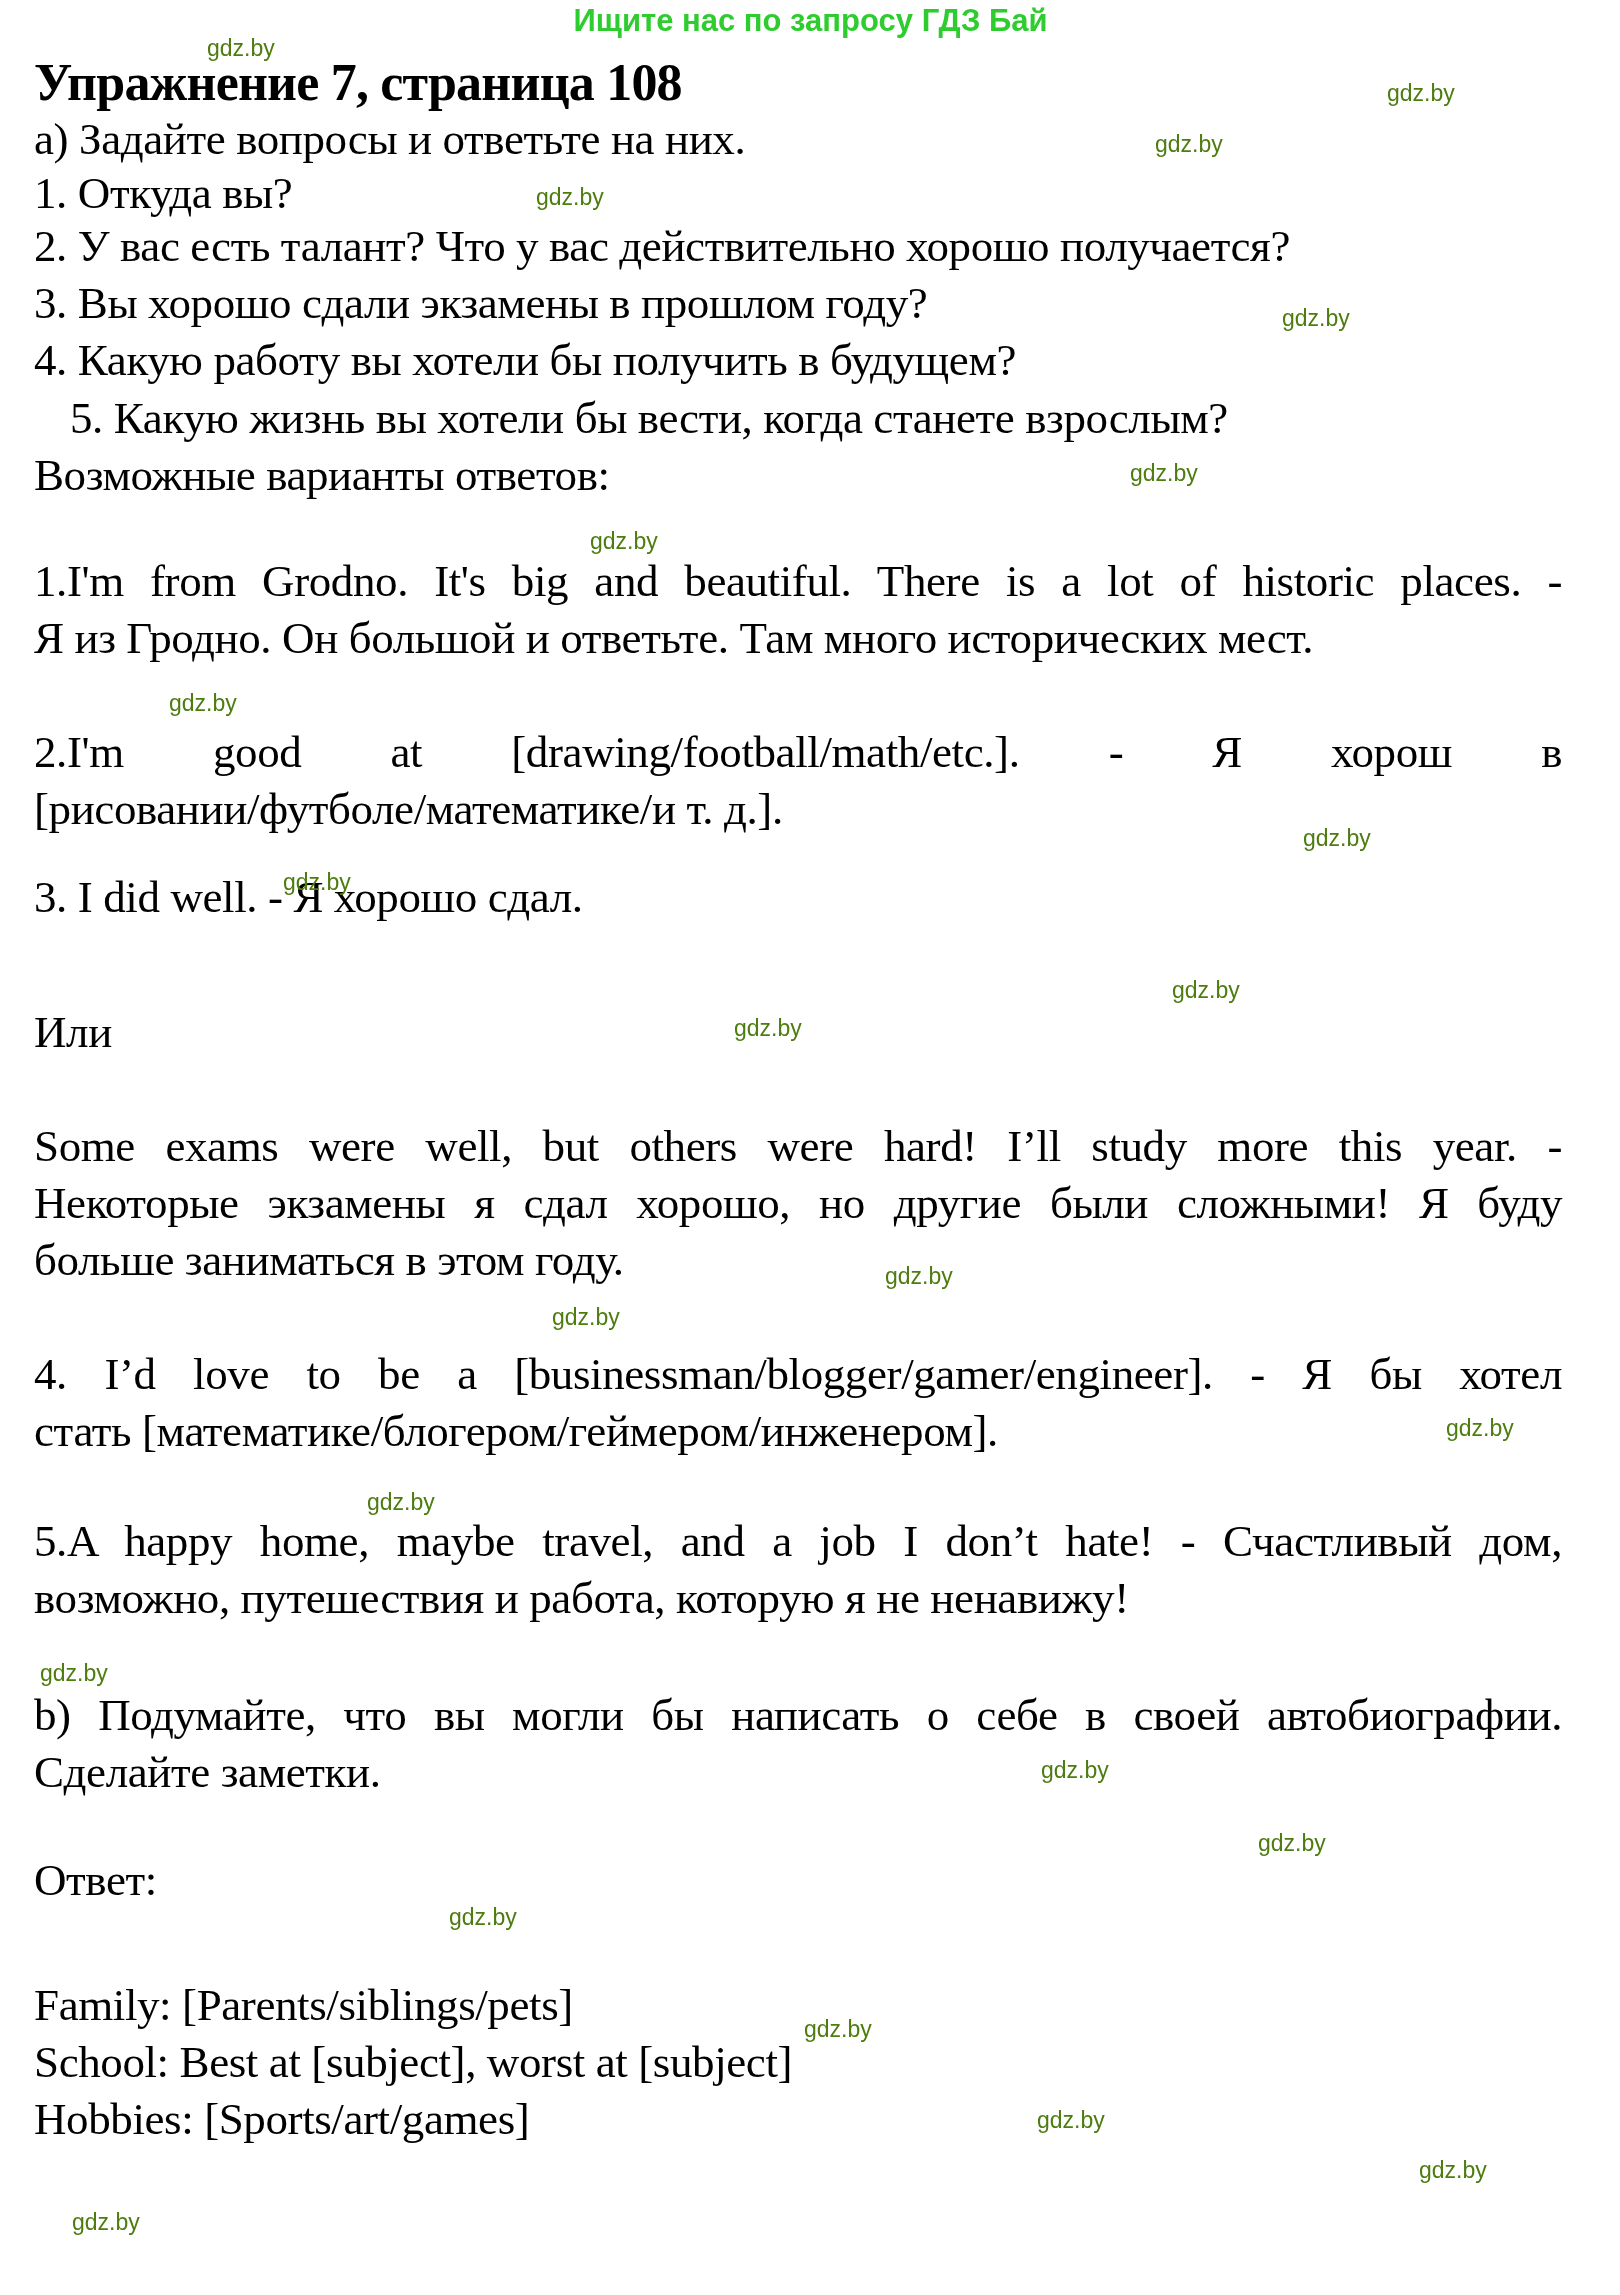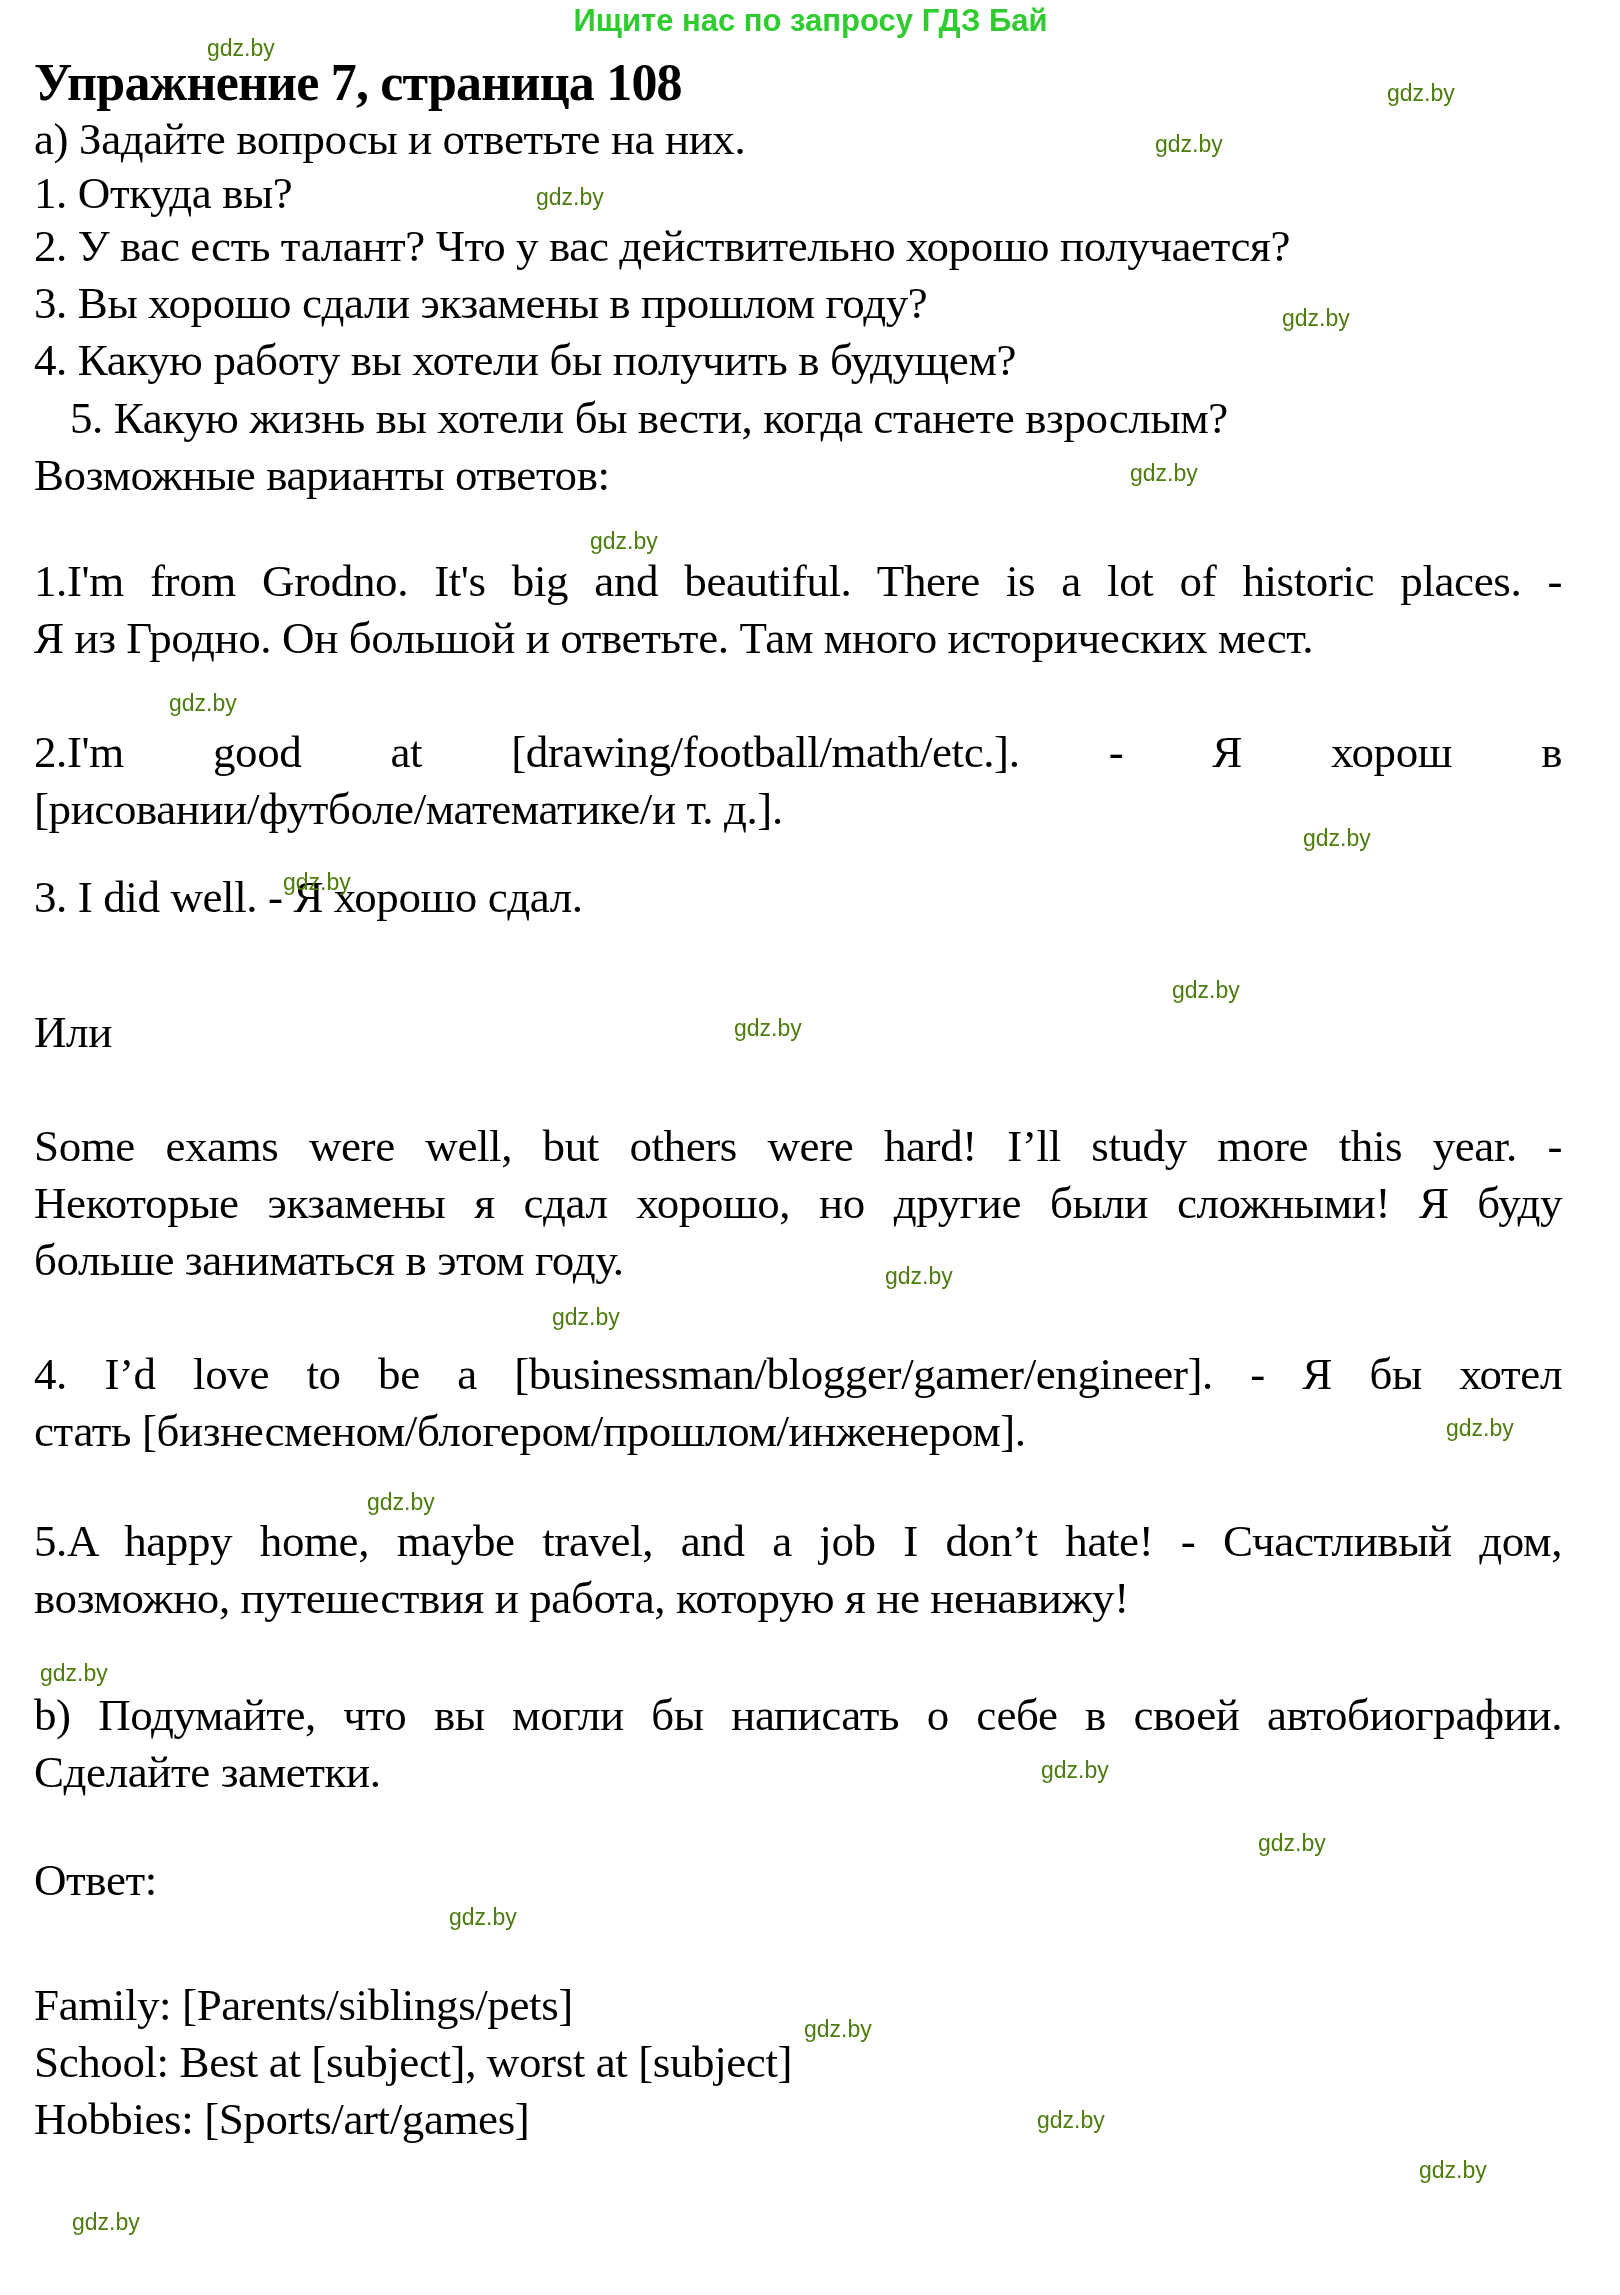--- a/index.html
+++ b/index.html
@@ -99,21 +99,21 @@
       <div class="block" style="top: 1004px;">
         <div class="line">Или</div>
       </div>
       <div class="block" style="top: 1118px;">
         <div class="line just">Some exams were well, but others were hard! I’ll study more this year. -</div>
         <div class="line just">Некоторые экзамены я сдал хорошо, но другие были сложными! Я буду</div>
         <div class="line">больше заниматься в этом году.</div>
       </div>
       <div class="block" style="top: 1346px;">
         <div class="line just">4. I’d love to be a [businessman/blogger/gamer/engineer]. - Я бы хотел</div>
-        <div class="line">стать [бизнесменом/блогером/прошлом/инженером].</div>
+        <div class="line">стать [математике/блогером/геймером/инженером].</div>
       </div>
       <div class="block" style="top: 1513px;">
         <div class="line just">5.A happy home, maybe travel, and a job I don’t hate! - Счастливый дом,</div>
         <div class="line">возможно, путешествия и работа, которую я не ненавижу!</div>
       </div>
       <div class="block" style="top: 1687px;">
         <div class="line just">b) Подумайте, что вы могли бы написать о себе в своей автобиографии.</div>
         <div class="line">Сделайте заметки.</div>
       </div>
       <div class="block" style="top: 1852px;">

